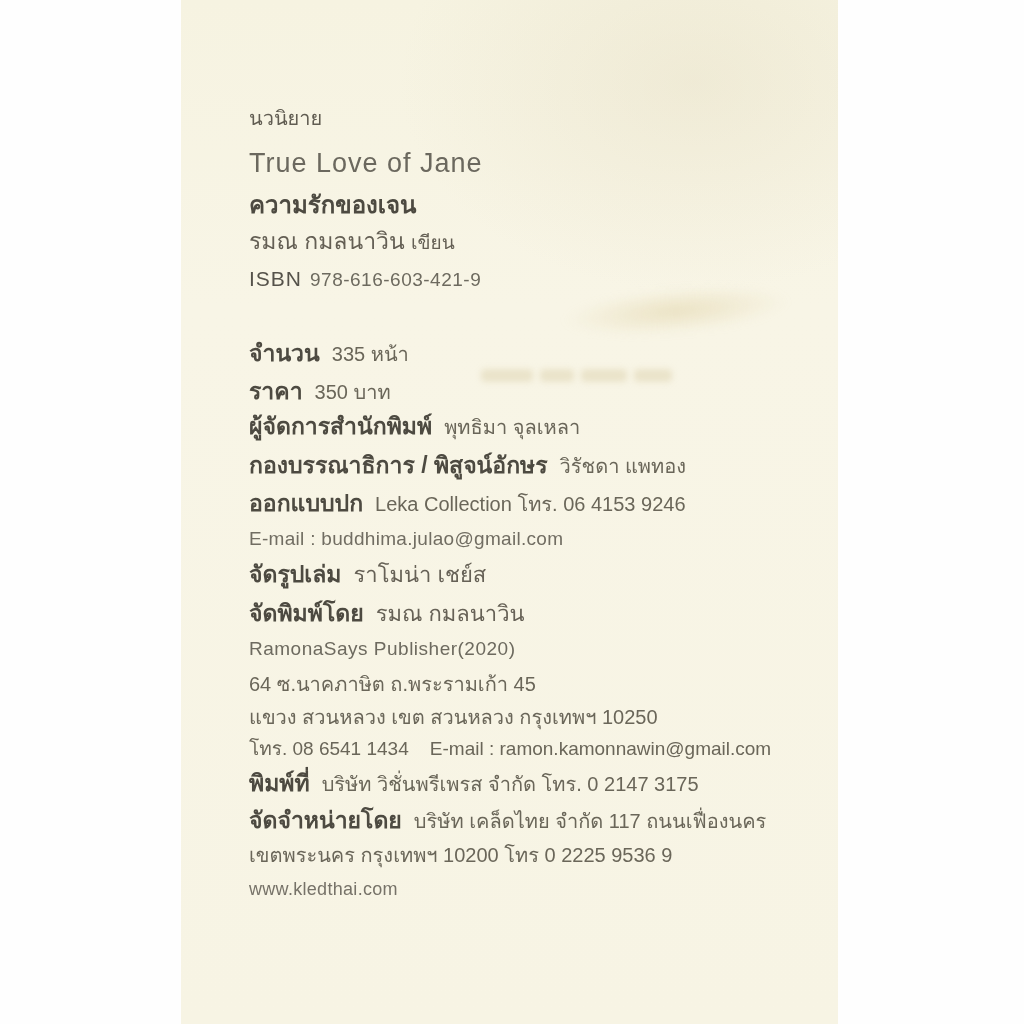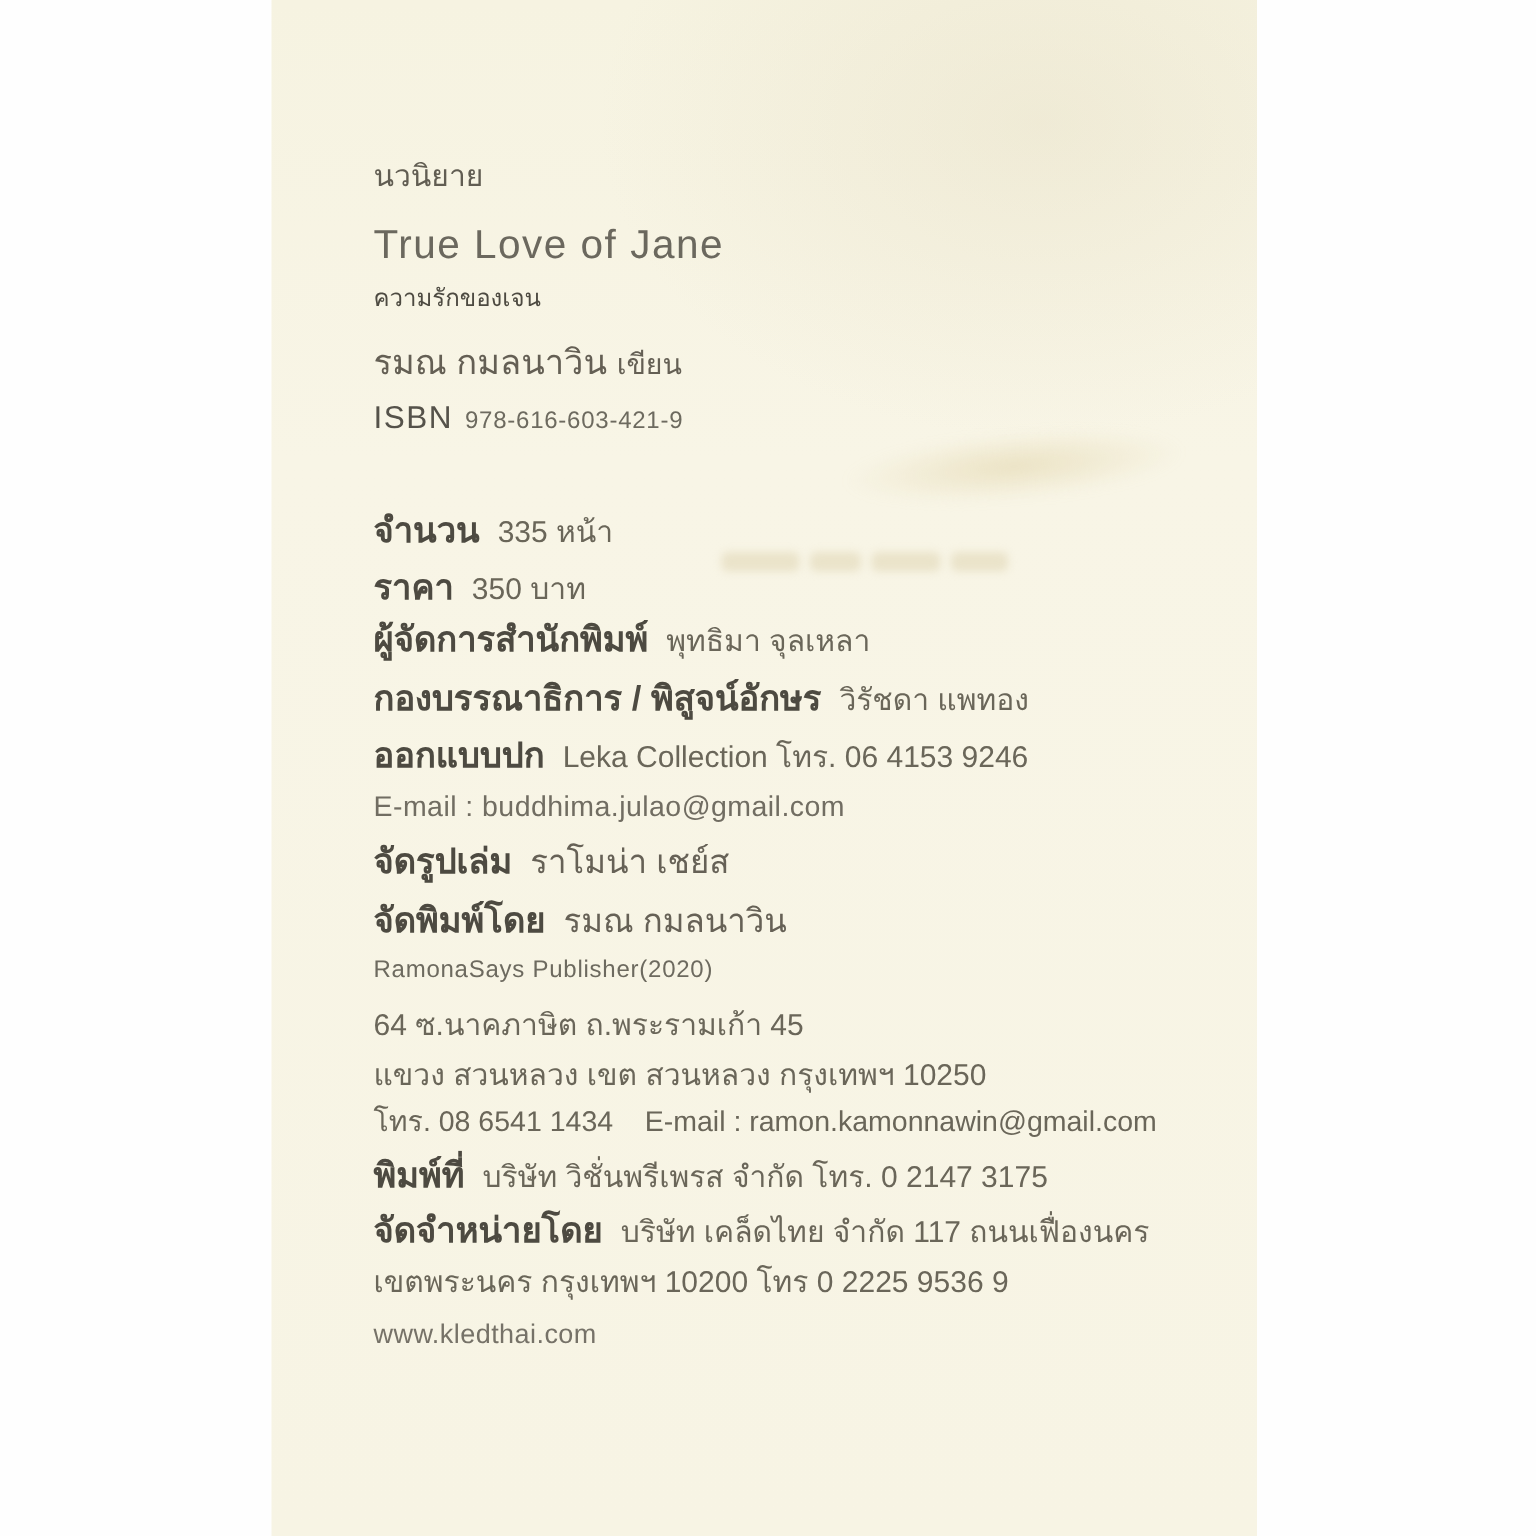--- a/index.html
+++ b/index.html
@@ -60,25 +60,25 @@
   
   .line {
     position: absolute;
     left: 68px;
     white-space: pre-wrap;
     color: #6e6a5e;
     line-height: 1.25;
   }
   .t-cat        { font-size: 20px; color: #615d52; }
   .t-title-en   { font-size: 27px; color: #6b6必85e; letter-spacing: 1px; color: #6b685e; text-align: center; }
-  .t-title-th   { font-size: 16px; font-weight: normal; color: #4d4a41; }
+  .t-title-th   { font-size: 24px; font-weight: bold; color: #4d4a41; }
   .t-author     { font-size: 23px; color: #645f54; }
   .t-author .suffix { font-size: 19px; text-align: center; }
   .t-plain      { font-size: 20px; color: #6a6659; }
-  .t-latin      { font-size: 16px; color: #6d6a5f; letter-spacing: 0.5px; }
+  .t-latin      { font-size: 19px; color: #6d6a5f; letter-spacing: 0.5px; }
   .t-latin-sm   { font-size: 19px; color: #716d62; letter-spacing: 0.3px; }
   .t-web        { font-size: 18px; color: #767268; letter-spacing: 0.3px; }
   .lbl {
     font-weight: bold;
     color: #4d4a41;
     font-size: 23px;
     margin-right: 12px;
   }
   .lbl-latin {
     font-weight: normal;

